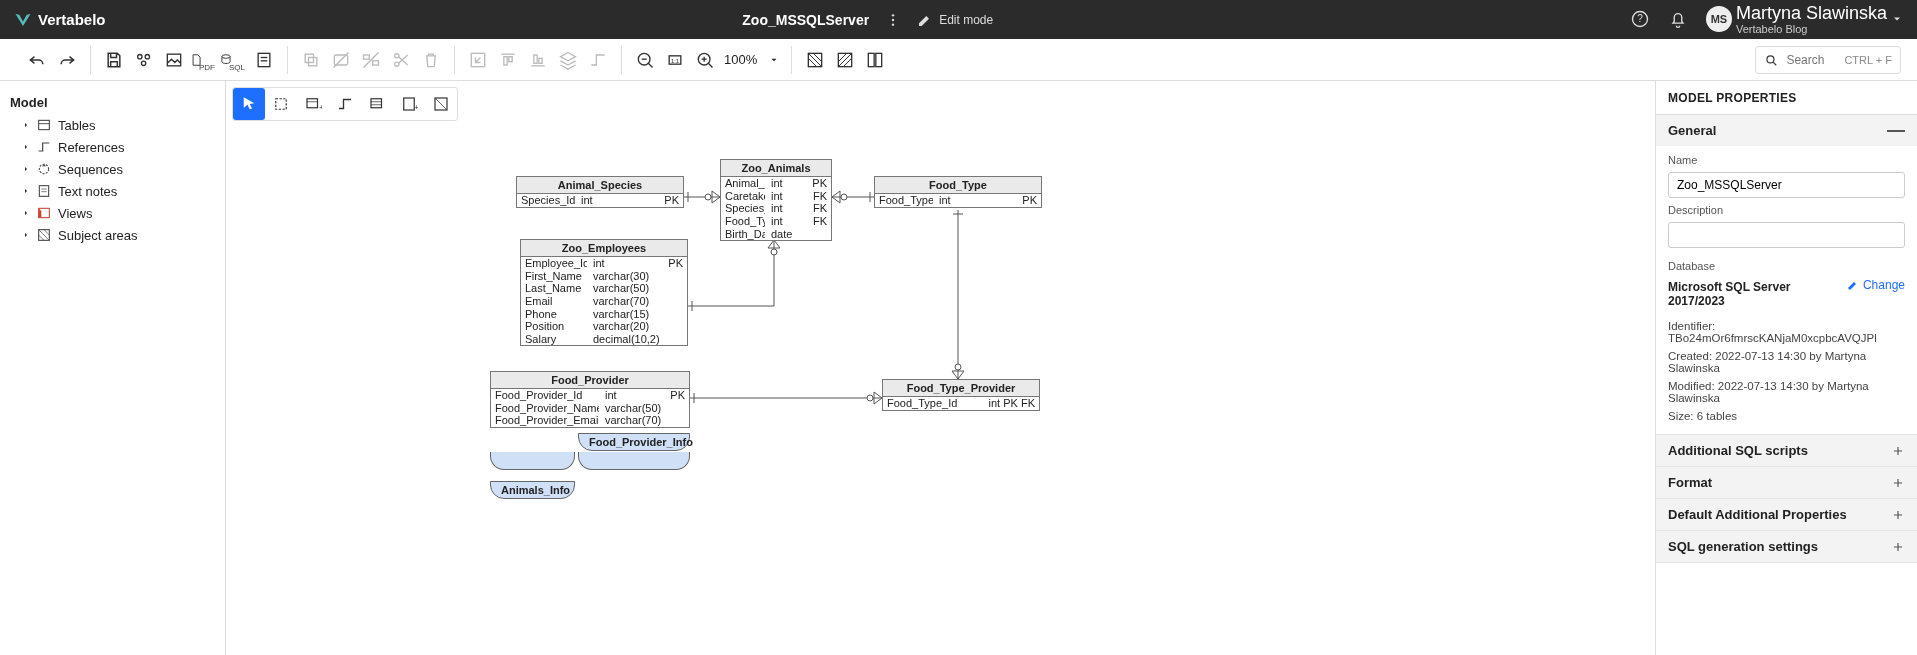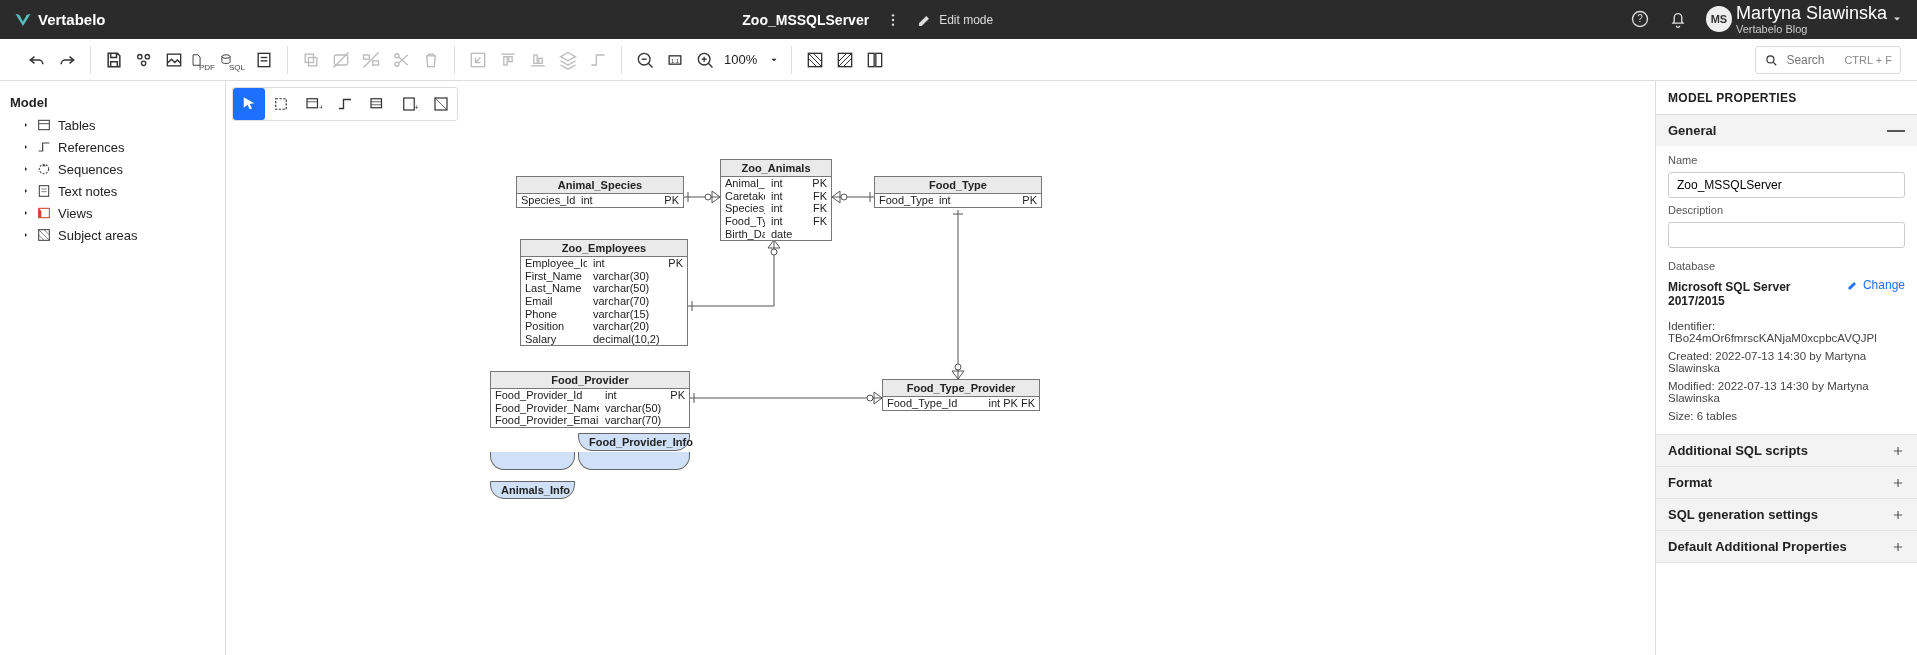--- a/index.html
+++ b/index.html
@@ -617,21 +617,21 @@
         <span>General</span>
         <div class="minus-icon"></div>
       </div>
       <div class="section-body">
         <div class="field-label">Name</div>
         <input class="text-input" value="Zoo_MSSQLServer" style="">
         <div class="field-label">Description</div>
         <input class="text-input" value="" style="">
         <div class="field-label" style="margin-top:6px">Database</div>
         <div class="db-row">
-          <b>Microsoft SQL Server 2017/2015</b>
+          <b>Microsoft SQL Server 2017/2023</b>
           <span class="link">
             <svg width="12" height="12" viewBox="0 0 24 24">
                 <path fill="currentColor" d="M3 17l11-11 4 4L7 21H3v-4z"></path>
               </svg>
             <span>Change</span>
           </span>
         </div>
         <div class="meta-line" style="margin-top:6px">Identifier: TBo24mOr6fmrscKANjaM0xcpbcAVQJPl</div>
         <div class="meta-line">Created: 2022-07-13 14:30 by Martyna Slawinska</div>
         <div class="meta-line">Modified: 2022-07-13 14:30 by Martyna Slawinska</div>
@@ -650,29 +650,29 @@
     <div class="section">
       <div class="section-hdr">
         <span>Format</span>
         <svg class="exp-icon" viewBox="0 0 24 24">
             <path stroke="currentColor" stroke-width="2" d="M12 5v14M5 12h14"></path>
           </svg>
       </div>
     </div>
     <div class="section">
       <div class="section-hdr">
+        <span>Default Additional Properties</span>
+        <svg class="exp-icon" viewBox="0 0 24 24">
+            <path stroke="currentColor" stroke-width="2" d="M12 5v14M5 12h14"></path>
+          </svg>
+      </div>
+    </div>
+    <div class="section">
+      <div class="section-hdr">
         <span>SQL generation settings</span>
         <svg class="exp-icon" viewBox="0 0 24 24">
             <path stroke="currentColor" stroke-width="2" d="M12 5v14M5 12h14"></path>
           </svg>
       </div>
     </div>
-    <div class="section">
-      <div class="section-hdr">
-        <span>Default Additional Properties</span>
-        <svg class="exp-icon" viewBox="0 0 24 24">
-            <path stroke="currentColor" stroke-width="2" d="M12 5v14M5 12h14"></path>
-          </svg>
-      </div>
-    </div>
 
   </div>
 </div>
 
 </body></html>

